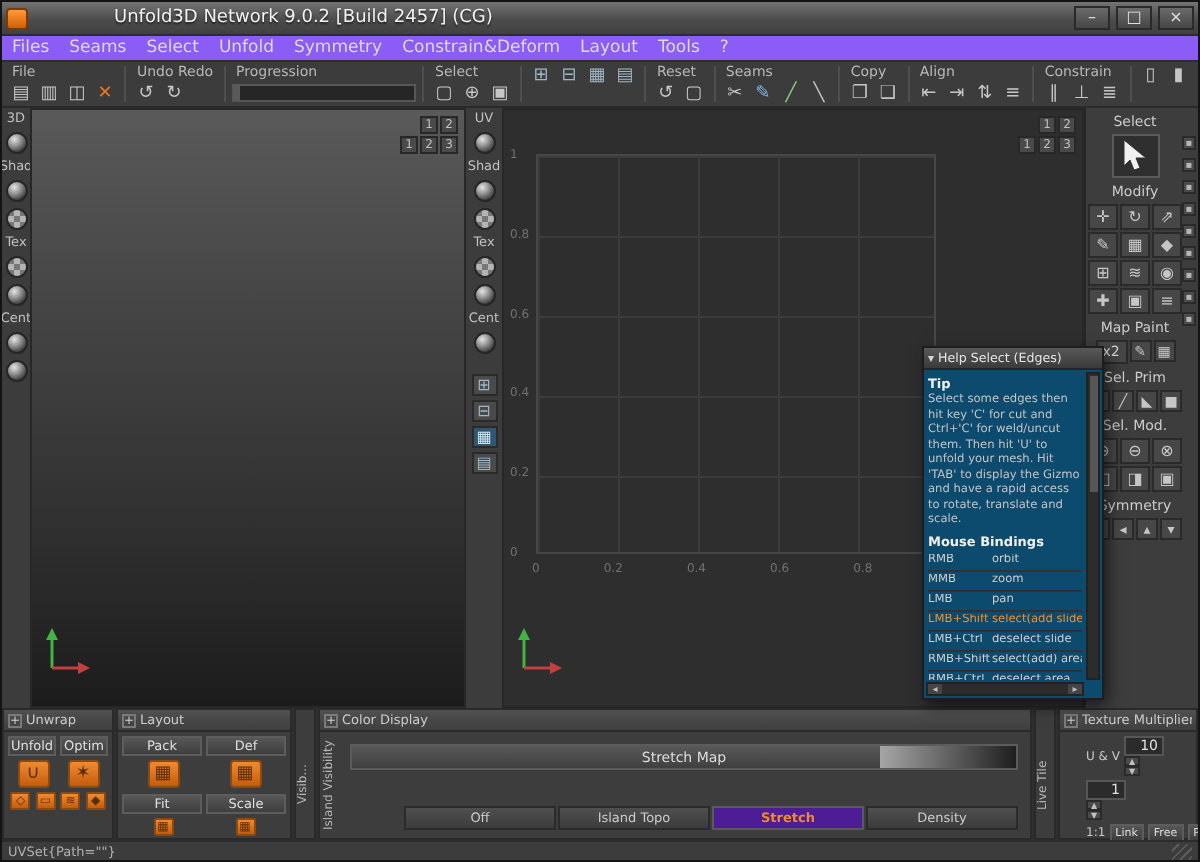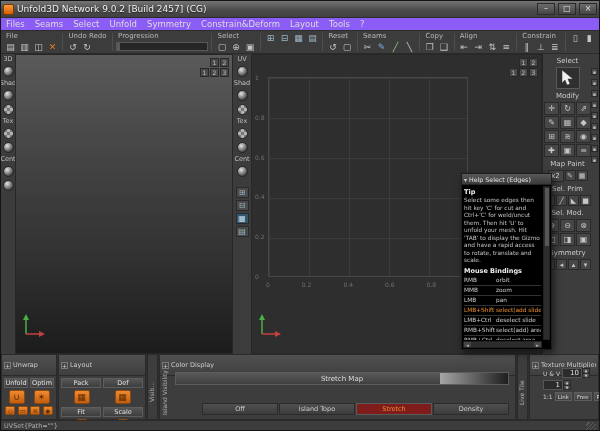--- a/index.html
+++ b/index.html
@@ -2,21 +2,21 @@
 <html><head>
 <meta charset="utf-8">
 <style>
   * { box-sizing: border-box; margin: 0; padding: 0; }
   html,body { width:600px; height:431px; background:#2a2a2a; font-family:"DejaVu Sans", sans-serif; }
   #app { position:relative; width:600px; height:431px; background:#3d3d3d; border:1px solid #141414; overflow:hidden; color:#cfcfcf; }
 
   
   .titlebar { position:absolute; left:0; top:0; right:0; height:17px; background:linear-gradient(#747474,#4c4c4c 55%,#404040); display:flex; align-items:center; padding:0 2px; gap:3px; border-bottom:1px solid #2c2c2c; }
   .app-icon { width:11px; height:11px; background:linear-gradient(#ff9a3c,#d35f00); border:1px solid #7a3a00; border-radius:2px; flex:none; }
-  .title-text { font-size:9px; color:#f2f2f2; white-space:nowrap; overflow:hidden; flex:1; text-shadow:0 1px 1px #222; }
+  .title-text { font-size:9px; color:#f2f2f2; white-space:nowrap; overflow:hidden; flex:1; text-shadow:0 1px 1px #222;margin-left:40px; }
   .win-btn { width:18px; height:12px; background:linear-gradient(#6b6b6b,#454545); border:1px solid #2a2a2a; color:#e0e0e0; font-size:8px; line-height:10px; text-align:center; flex:none; }
 
   
   .menubar { position:absolute; left:0; top:17px; right:0; height:13px; background:#8b5cf6; border-bottom:1px solid #2d2d2d; display:flex; align-items:center; }
   .menu-item { font-size:8.5px; color:#dcdcdc; padding:0 5px; line-height:12px; }
 
   
   .toolbar { position:absolute; left:0; top:30px; right:0; height:23px; background:#3c3c3c; border-bottom:1px solid #2a2a2a; display:flex; align-items:stretch; padding:1px 2px;justify-content:space-between; }
   .tb-group { display:flex; flex-direction:column; justify-content:flex-start; padding:0 1px; }
   .tb-label { font-size:7px; color:#b8b8b8; line-height:9px; white-space:nowrap; padding:0 2px; }
@@ -56,52 +56,52 @@
   .rp-icon { width:15px; height:13px; background:#474747; border:1px solid #2a2a2a; color:#c6c6c6; font-size:8px; line-height:12px; text-align:center; }
   .rp-icon.small { width:11px; height:11px; font-size:7px; line-height:10px; }
   .rp-x2 { width:16px; height:12px; background:#474747; border:1px solid #2a2a2a; color:#d8d8d8; font-size:7px; line-height:11px; text-align:center; }
   .rp-row { display:flex; gap:1px; }
   .rail { position:absolute; right:1px; top:14px; display:flex; flex-direction:column; gap:4px; }
   .rail-icon { width:7px; height:7px; background:#4a4a4a; border:1px solid #2a2a2a; color:#b5b5b5; font-size:5px; line-height:6px; text-align:center; }
 
   
   .bottom { position:absolute; left:0; top:353px; right:0; height:66px; display:flex; gap:1px; background:#2f2f2f; }
   .bpanel { background:#3d3d3d; border:1px solid #2a2a2a; position:relative; }
-  .bp-header { height:11px; background:linear-gradient(#505050,#3f3f3f); border-bottom:1px solid #2b2b2b; display:flex; align-items:center; gap:2px; padding:10px 2px; }
+  .bp-header { height:11px; background:linear-gradient(#505050,#3f3f3f); border-bottom:1px solid #2b2b2b; display:flex; align-items:center; gap:2px; padding:0 2px; }
   .bp-plus { width:7px; height:7px; border:1px solid #7a7a7a; color:#d0d0d0; font-size:6px; line-height:5px; text-align:center; flex:none; }
   .bp-title { font-size:6.5px; color:#cccccc; white-space:nowrap; overflow:hidden; }
   .sm-btn { flex:1; height:10px; background:linear-gradient(#565656,#3e3e3e); border:1px solid #5d5d5d; font-size:6.5px; color:#e0e0e0; text-align:center; line-height:9px; white-space:nowrap; }
   .btnrow { display:flex; gap:2px; padding:2px 2px 1px; }
   .iconrow { display:flex; justify-content:space-around; padding:1px 2px; }
   .orange-icon { width:16px; height:14px; background:linear-gradient(#f08a30,#c35d0e); border:1px solid #8a4a10; border-radius:2px; color:#5a2d05; font-size:9px; line-height:13px; text-align:center; }
   .orange-icon.small { width:10px; height:9px; font-size:6px; line-height:8px; border-radius:1px; }
   .vlabel { position:absolute; left:1px; top:13px; bottom:2px; width:10px; writing-mode:vertical-rl; transform:rotate(180deg); font-size:6px; color:#b5b5b5; text-align:center; white-space:nowrap; overflow:hidden; }
   .vstrip { width:11px; flex:none; }
   .stretch-bar { position:absolute; left:15px; right:6px; top:17px; height:13px; background:linear-gradient(#585858,#404040); border:1px solid #5c5c5c; font-size:7px; color:#dedede; text-align:center; line-height:12px; overflow:hidden; }
   .stretch-ramp { position:absolute; right:0; top:0; bottom:0; width:68px; background:linear-gradient(90deg,rgba(170,170,170,.95),rgba(28,28,28,.95)); }
   .stretch-label { position:relative; z-index:1; }
   .tabsrow { position:absolute; left:42px; right:6px; bottom:4px; height:12px; display:flex; gap:1px; }
   .tab { flex:1; background:linear-gradient(#4f4f4f,#3c3c3c); border:1px solid #2b2b2b; font-size:6.5px; color:#cccccc; text-align:center; line-height:11px; white-space:nowrap; overflow:hidden; }
-  .tab.active { background:#7f1d1d; color:#f08a30; border-color:#5a5a5a; }
+  .tab.active { background:#4c1d95; color:#f08a30; border-color:#5a5a5a;font-weight:bold; }
   .tm-content { position:absolute; left:13px; right:2px; top:13px; bottom:2px; display:flex; flex-direction:column; gap:2px; }
   .tm-row { display:flex; align-items:center; gap:2px; }
   .tm-label { font-size:6px; color:#c8c8c8; white-space:nowrap; }
-  .spin { display:flex; align-items:stretch; }
+  .spin { display:flex; align-items:stretch;flex-direction:column; }
   .spin-val { width:20px; height:10px; background:#2b2b2b; border:1px solid #565656; font-size:7px; color:#e0e0e0; text-align:right; padding-right:2px; line-height:9px; }
   .spin-arrows { display:flex; flex-direction:column; }
   .spin-up,.spin-down { width:8px; height:5px; background:#4a4a4a; border:1px solid #2a2a2a; font-size:4px; line-height:4px; text-align:center; color:#c0c0c0; }
   .tm-btn { flex:none; height:9px; padding:0 2px; background:linear-gradient(#565656,#3e3e3e); border:1px solid #5d5d5d; font-size:5.5px; color:#dedede; line-height:8px; }
 
   
   .statusbar { position:absolute; left:0; top:419px; right:0; height:11px; background:#3c3c3c; border-top:1px solid #2c2c2c; display:flex; align-items:center; padding:0 3px; }
   .status-text { font-size:6.5px; color:#b0b0b0; }
   .grip { margin-left:auto; width:10px; height:9px; background:repeating-linear-gradient(135deg,transparent 0 2px,#5c5c5c 2px 3px); }
 
   
-  .helppanel { position:absolute; left:460px; top:172px; width:91px; height:177px; background:#000000; border:1px solid #1d1d1d; box-shadow:2px 3px 7px rgba(0,0,0,.55); z-index:20; }
+  .helppanel { position:absolute; left:460px; top:172px; width:91px; height:177px; background:#0c4a6e; border:1px solid #1d1d1d; box-shadow:2px 3px 7px rgba(0,0,0,.55); z-index:20; }
   .hp-title { height:11px; background:linear-gradient(#585858,#3a3a3a); border-bottom:1px solid #262626; display:flex; align-items:center; gap:2px; padding:0 2px; }
   .hp-title-arrow { font-size:6px; color:#d5d5d5; }
   .hp-title-text { font-size:6.3px; color:#e5e5e5; white-space:nowrap; overflow:hidden; }
   .hp-body { position:absolute; top:12px; left:2px; right:10px; bottom:9px; overflow:hidden; }
   .hp-section { font-size:6.5px; font-weight:bold; color:#f0f0f0; margin:2px 0 1px; }
   .hp-text { font-size:5.8px; color:#c4c4c4; line-height:1.3; }
   .hp-row { display:flex; align-items:center; height:10px; border-bottom:1px solid #323232; }
   .hp-key { width:32px; flex:none; font-size:5.8px; color:#cfcfcf; white-space:nowrap; overflow:hidden; }
   .hp-action { flex:1; font-size:5.8px; color:#cfcfcf; white-space:nowrap; overflow:hidden; }
   .hp-row.hl .hp-key, .hp-row.hl .hp-action { color:#f09030; }

